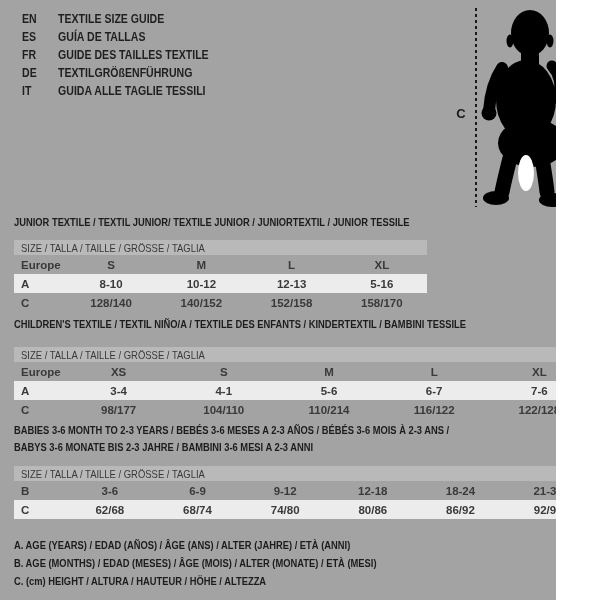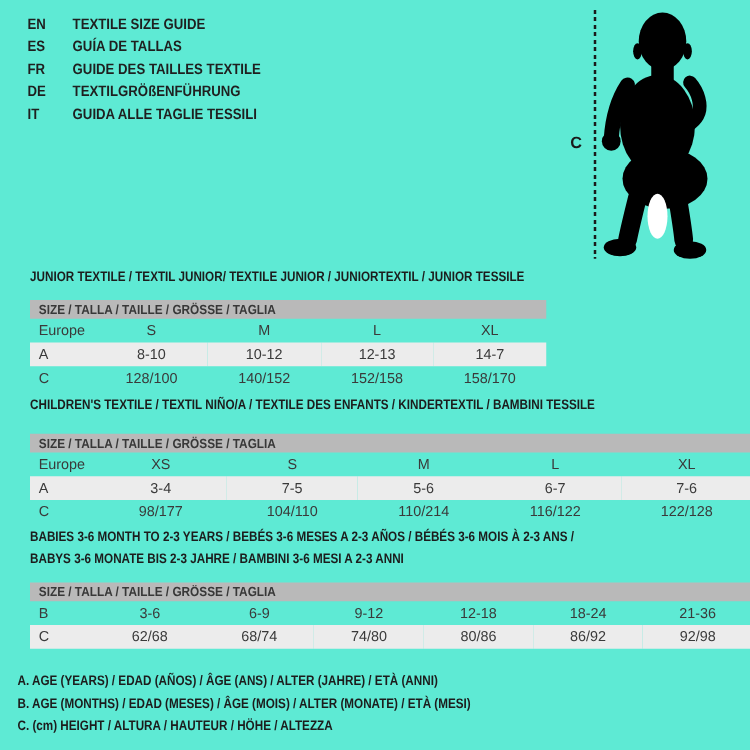--- a/index.html
+++ b/index.html
@@ -1,17 +1,17 @@
 <!DOCTYPE html>
 <html style="--header-bg: #b9b9b9; --stripe-bg: #ececec;"><head>
 <meta charset="utf-8">
 <style>
   html,body { margin:0; padding:0; background:#fff; }
   .page {
-    position:relative; width:600px; height:600px; background:#5eead4;
+    position:relative; width:556px; height:600px; background:#a3a3a3;
     font-family:"Liberation Sans", sans-serif; overflow:hidden;
     color:#2a2a2a;
   }
 
   
   .langs {
     position:absolute; left:22px; top:10px;
     transform:scaleX(0.88); transform-origin:top left;
     white-space:nowrap;
   }
@@ -24,43 +24,43 @@
     position:absolute; left:450px; top:106px; width:22px;
     font-weight:bold; font-size:13px; text-align:center; color:#1a1a1a;
   }
   .dash-line {
     position:absolute; left:475px; top:8px; width:2px; height:199px;
     background:repeating-linear-gradient(to bottom, #1a1a1a 0 3px, transparent 3px 6px);
   }
   .baby { position:absolute; left:480px; top:8px; width:96px; height:200px; }
 
   
-  .sec { position:absolute; left:24px; }
+  .sec { position:absolute; left:14px; }
   .sec-junior   { top:214px; }
   .sec-children { top:316px; }
   .sec-babies   { top:422px; }
   .sec-title { font-weight:bold; font-size:11px; line-height:17px; color:#1c1c1c;
                transform:scaleX(0.85); transform-origin:top left; white-space:nowrap; }
 
   .size-table { border-collapse:collapse; table-layout:fixed; }
   .sec-junior   .size-table { width:413px; margin-top:9px; }
   .sec-children .size-table { width:578px; margin-top:14px; }
   .sec-babies   .size-table { width:578px; margin-top:10px; }
 
   .size-table thead th {
     height:15px; background:var(--header-bg,#b9b9b9);
-    font-weight:bold; font-size:10.5px; color:#383838;
+    font-weight:normal; font-size:10.5px; color:#383838;
     text-align:left; padding:0 0 0 7px;
   }
   .size-table thead th .hdr-text {
     display:inline-block; transform:scaleX(0.9); transform-origin:left center; white-space:nowrap;
   }
   .size-table tbody td {
     height:19px; font-size:11.5px; color:#3a3a3a;
-    text-align:center; padding:0; white-space:nowrap;
+    text-align:center; padding:0; white-space:nowrap;font-weight:bold;
   }
   .size-table tbody td.row-label { text-align:left; padding-left:7px; }
   .size-table tbody tr.striped { background:var(--stripe-bg,#ececec); }
 
   
   .footnotes { position:absolute; left:14px; top:536px;
                transform:scaleX(0.85); transform-origin:top left; white-space:nowrap; }
   .footnote-line { font-weight:bold; font-size:11px; line-height:18px; color:#1c1c1c; }
 </style>
 </head>
@@ -145,25 +145,25 @@
             <td>S</td>
             <td>M</td>
             <td>L</td>
             <td>XL</td>
           </tr>
           <tr class="striped">
             <td class="row-label">A</td>
             <td>8-10</td>
             <td>10-12</td>
             <td>12-13</td>
-            <td>14-7</td>
+            <td>5-16</td>
           </tr>
           <tr>
             <td class="row-label">C</td>
-            <td>128/100</td>
+            <td>128/140</td>
             <td>140/152</td>
             <td>152/158</td>
             <td>158/170</td>
           </tr>
         </tbody>
       </table>
   </section>
 
   <section class="sec sec-children">
     <div class="sec-title">
@@ -188,21 +188,21 @@
             <td class="row-label">Europe</td>
             <td>XS</td>
             <td>S</td>
             <td>M</td>
             <td>L</td>
             <td>XL</td>
           </tr>
           <tr class="striped">
             <td class="row-label">A</td>
             <td>3-4</td>
-            <td>7-5</td>
+            <td>4-1</td>
             <td>5-6</td>
             <td>6-7</td>
             <td>7-6</td>
           </tr>
           <tr>
             <td class="row-label">C</td>
             <td>98/177</td>
             <td>104/110</td>
             <td>110/214</td>
             <td>116/122</td>

